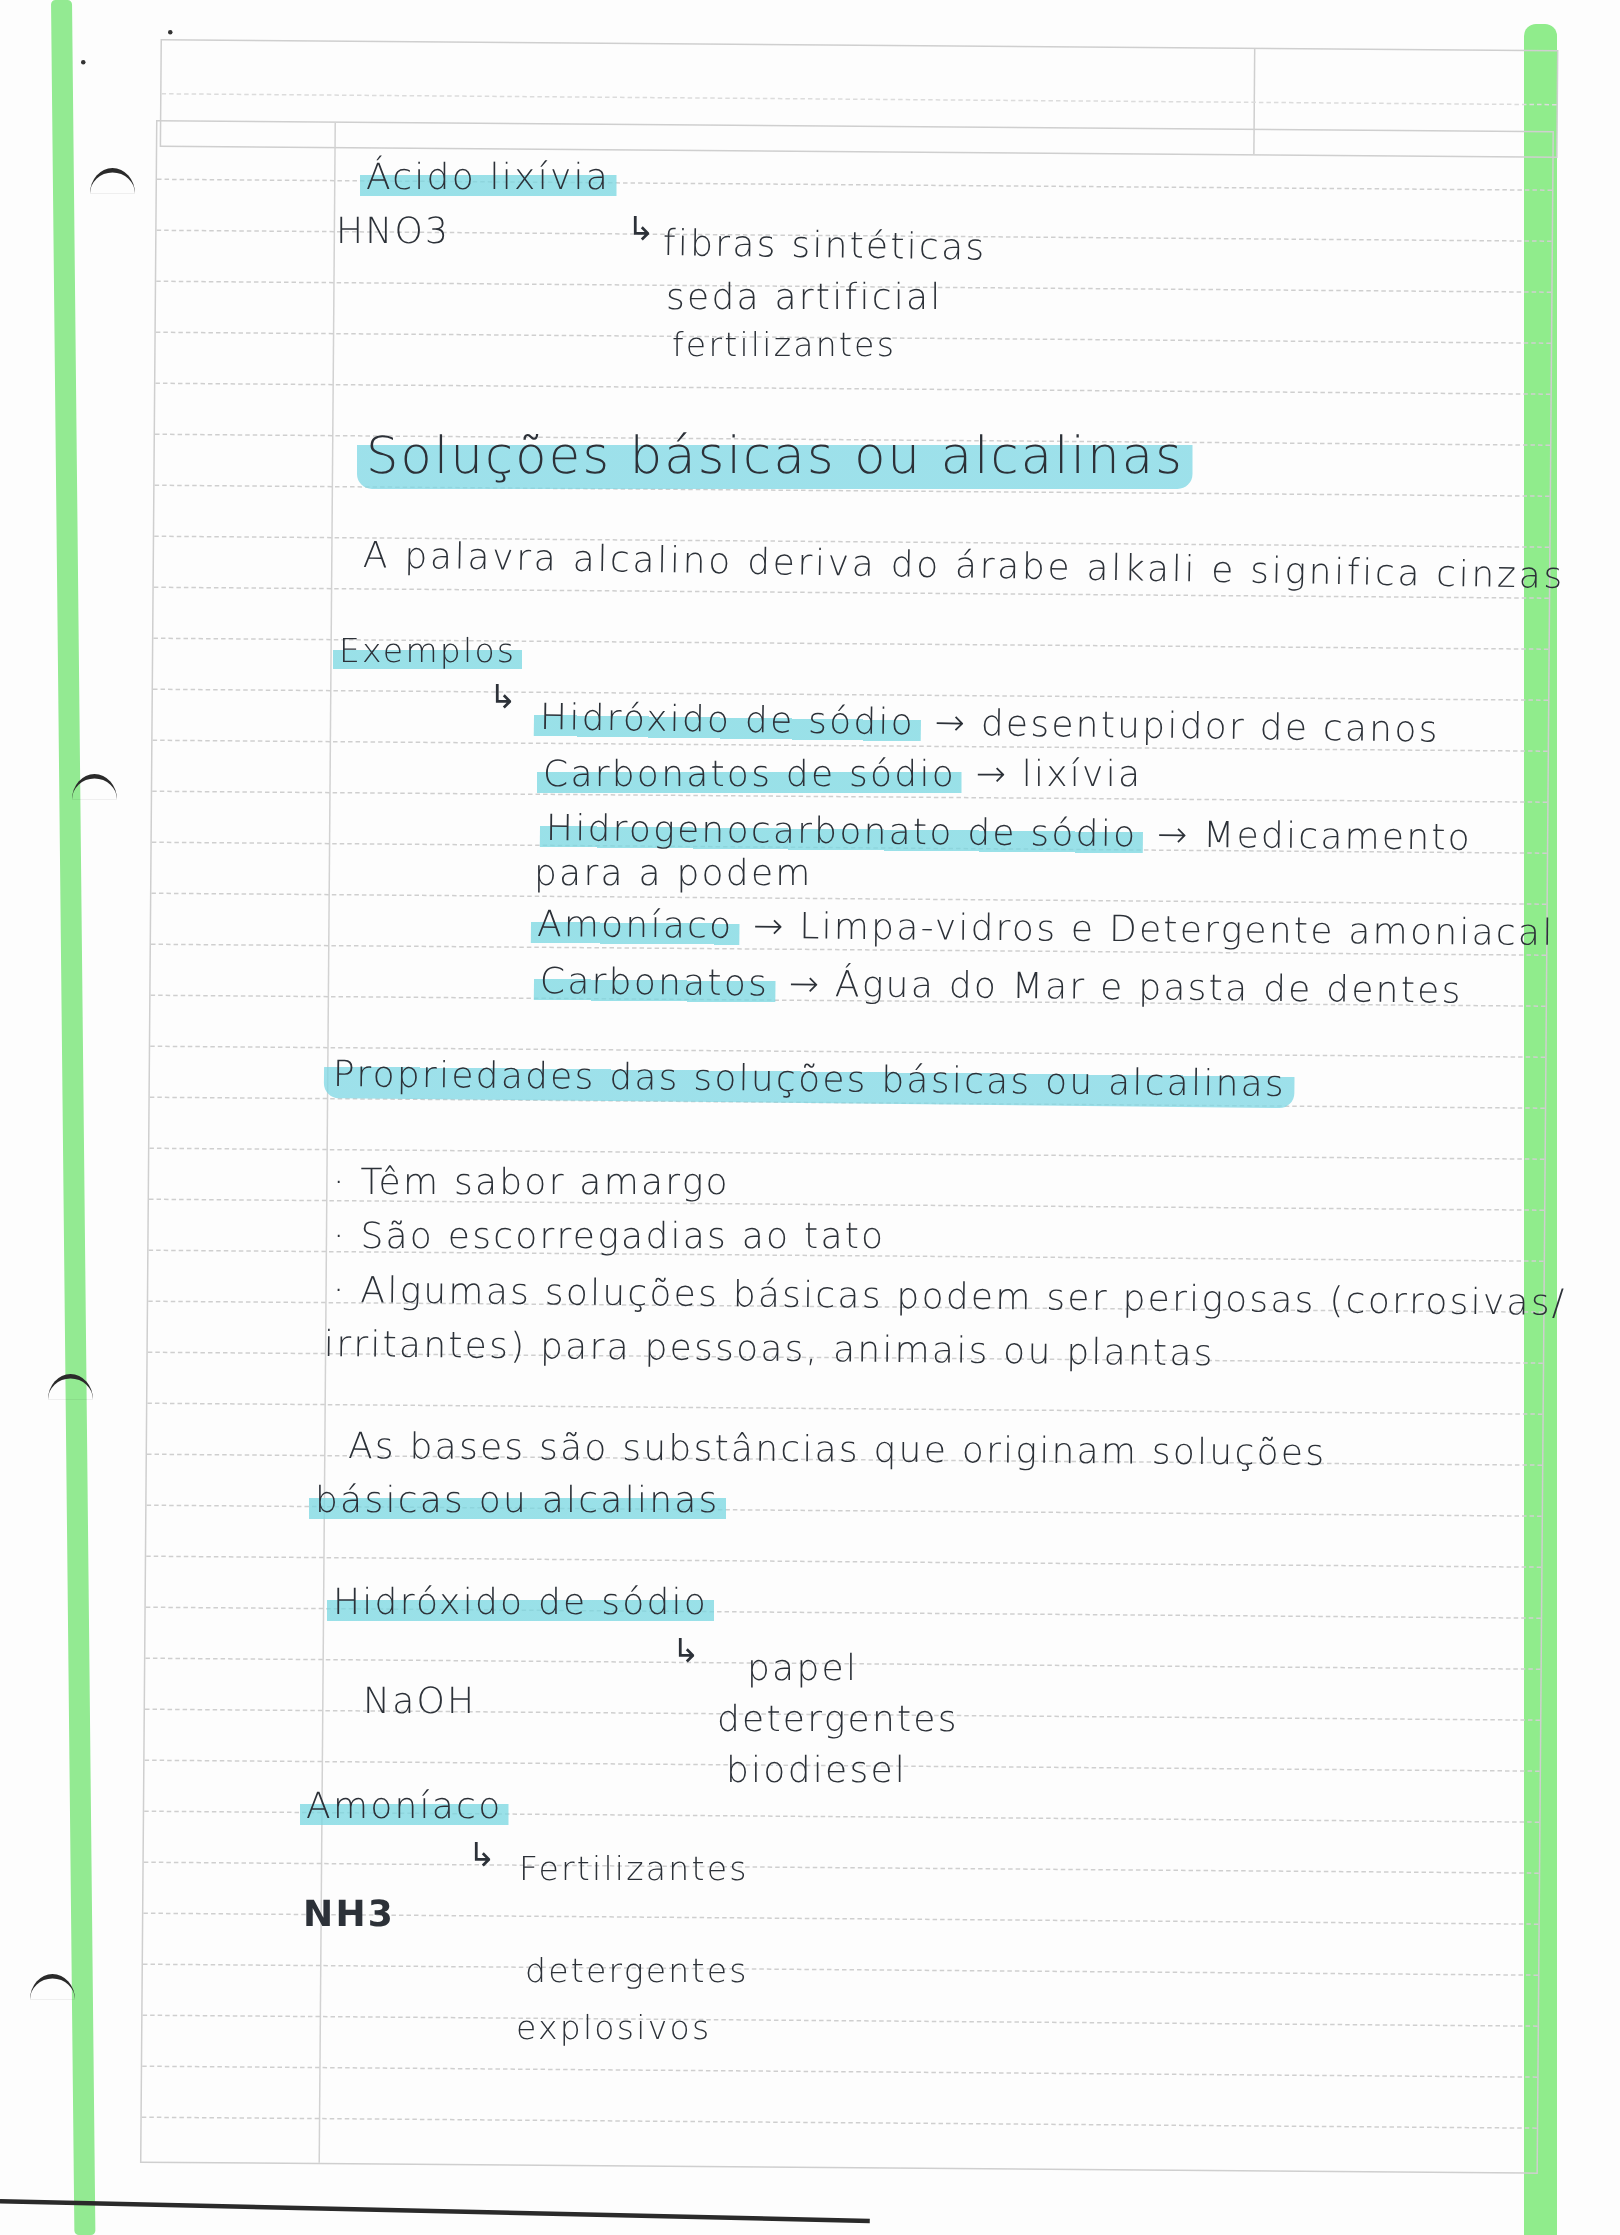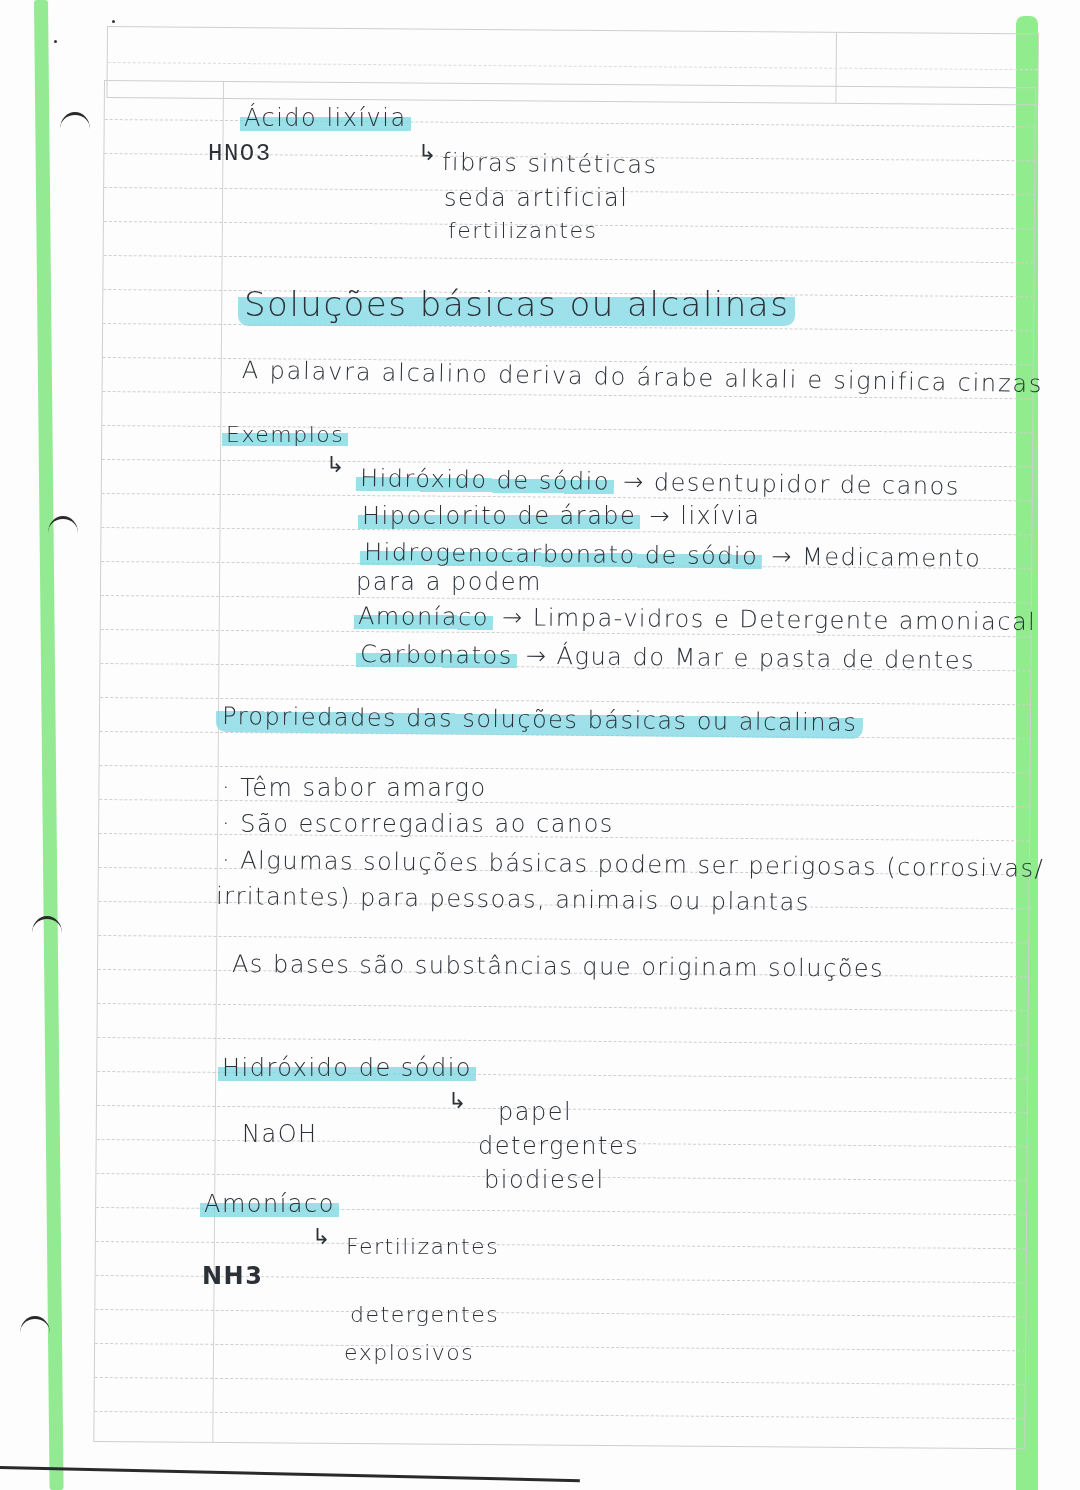--- a/index.html
+++ b/index.html
@@ -178,21 +178,21 @@
     <div class="rule" style="top:1194px;"></div>
     <div class="rule" style="top:1228px;"></div>
     <div class="rule" style="top:1262px;"></div>
     <div class="rule" style="top:1296px;"></div>
     <div class="rule" style="top:1330px;"></div>
   </div>
 
   <div class="hw sz-m" style="left:240px; top:104px;">
     <span class="hl">Ácido lixívia</span>
   </div>
-  <div class="hw sz-m" style="left:208px; top:140px;font-family:Liberation Mono, monospace;">HNO3</div>
+  <div class="hw sz-m" style="left:224px; top:140px;">HNO3</div>
   <div class="hw sz-s" style="left:418px; top:140px;">↳</div>
   <div class="hw sz-m" style="left:442px; top:148px; transform:rotate(0.8deg);">fibras sintéticas</div>
   <div class="hw sz-m" style="left:444px; top:184px;">seda artificial</div>
   <div class="hw sz-s" style="left:448px; top:218px;">fertilizantes</div>
 
   <div class="hw sz-l" style="left:238px; top:284px;">
     <span class="hl-wavy">Soluções básicas ou alcalinas</span>
   </div>
   <div class="hw sz-m" style="left:242px; top:356px; transform:rotate(1deg); letter-spacing:1.8px;">A palavra alcalino deriva do árabe alkali e significa cinzas</div>
 
@@ -200,21 +200,21 @@
     <span class="hl">Exemplos</span>
   </div>
   <div class="hw sz-s" style="left:326px; top:452px;">↳</div>
 
   <div class="hw sz-m" style="left:356px; top:464px; transform:rotate(0.8deg);">
     <span class="hl">Hidróxido de sódio</span>
     <span>→</span>
     <span>desentupidor de canos</span>
   </div>
   <div class="hw sz-m" style="left:358px; top:502px;">
-    <span class="hl">Hipoclorito de árabe</span>
+    <span class="hl">Carbonatos de sódio</span>
     <span>→</span>
     <span>lixívia</span>
   </div>
   <div class="hw sz-m" style="left:360px; top:538px; transform:rotate(0.6deg);">
     <span class="hl">Hidrogenocarbonato de sódio</span>
     <span>→</span>
     <span>Medicamento</span>
   </div>
   <div class="hw sz-m" style="left:356px; top:568px;">
     <span>para a podem</span>
@@ -230,28 +230,31 @@
     <span>Água do Mar e pasta de dentes</span>
   </div>
 
   <div class="hw sz-m" style="left:216px; top:702px; transform:rotate(0.6deg);">
     <span class="hl-wavy">Propriedades das soluções básicas ou alcalinas</span>
   </div>
   <div class="hw sz-m" style="left:222px; top:774px;">
     <span>· </span><span>Têm sabor amargo</span>
   </div>
   <div class="hw sz-m" style="left:222px; top:810px;">
-    <span>· </span><span>São escorregadias ao canos</span>
+    <span>· </span><span>São escorregadias ao tato</span>
   </div>
   <div class="hw sz-m" style="left:222px; top:846px; transform:rotate(0.6deg);">
     <span>· </span><span>Algumas soluções básicas podem ser perigosas (corrosivas/</span>
   </div>
   <div class="hw sz-m" style="left:216px; top:882px; transform:rotate(0.6deg);">irritantes) para pessoas, animais ou plantas</div>
 
   <div class="hw sz-m" style="left:232px; top:950px; transform:rotate(0.4deg);">As bases são substâncias que originam soluções</div>
+  <div class="hw sz-m" style="left:206px; top:986px;">
+    <span class="hl">básicas ou alcalinas</span>
+  </div>
 
   <div class="hw sz-m" style="left:218px; top:1054px;">
     <span class="hl">Hidróxido de sódio</span>
   </div>
   <div class="hw sz-s" style="left:448px; top:1088px;">↳</div>
   <div class="hw sz-m" style="left:242px; top:1120px;">NaOH</div>
   <div class="hw sz-m" style="left:478px; top:1098px;margin-left:20px;">papel</div>
   <div class="hw sz-m" style="left:478px; top:1132px;">detergentes</div>
   <div class="hw sz-m" style="left:484px; top:1166px;">biodiesel</div>
 

